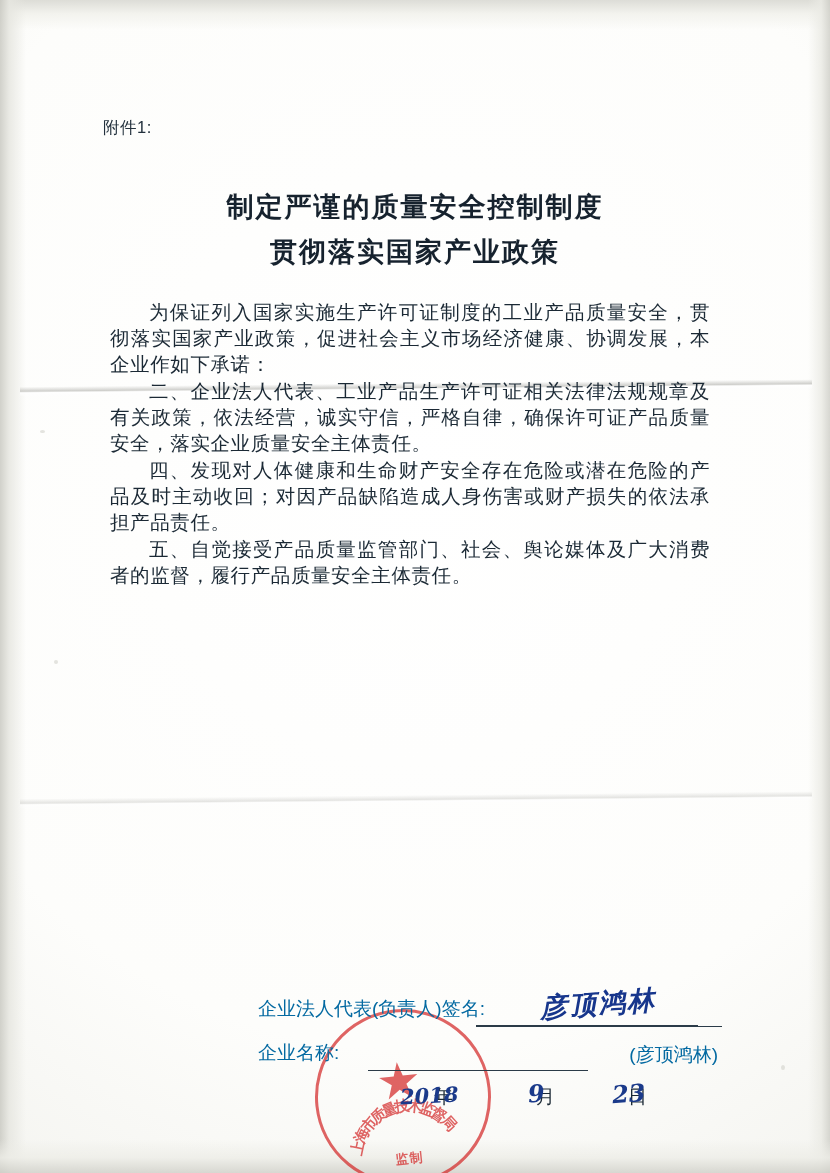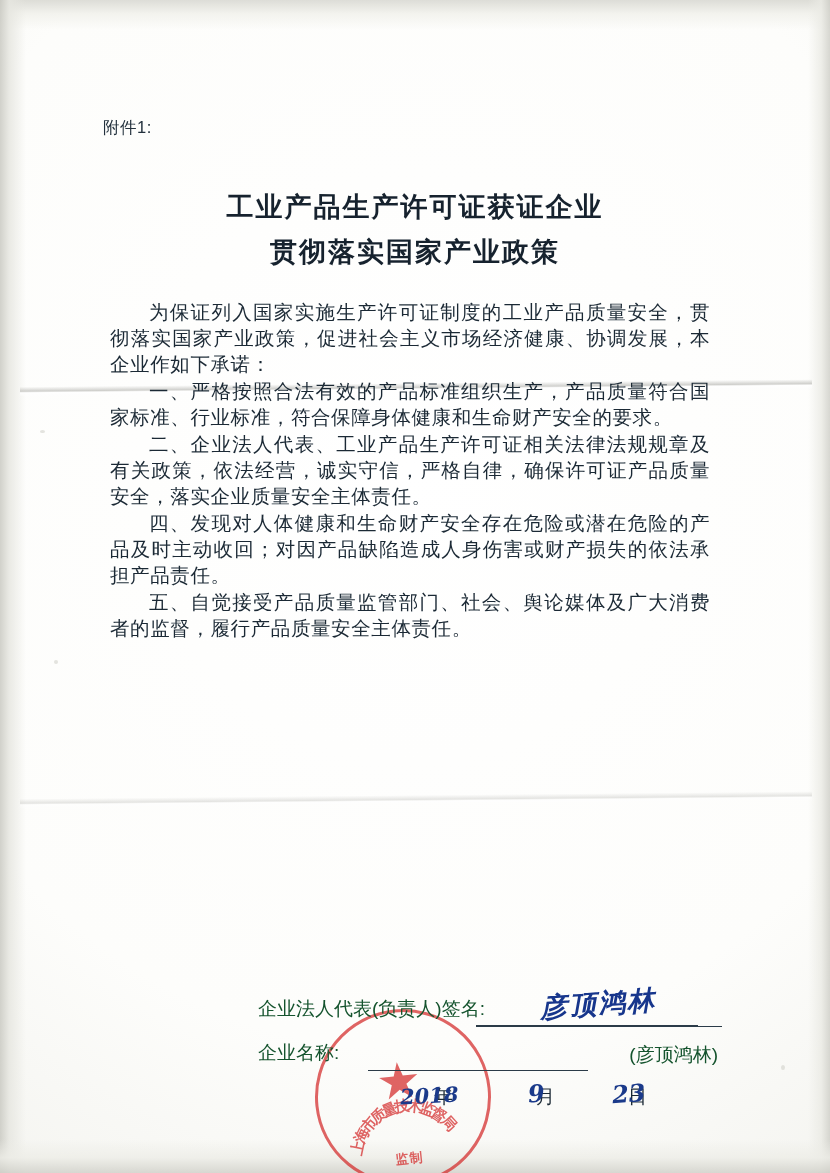--- a/index.html
+++ b/index.html
@@ -102,21 +102,21 @@
   }
   .para + .para { margin-top: 1px; }
 
   
   .sig-block {
     position: absolute;
     left: 258px;
     top: 965px;
     width: 460px;
     font-size: 19px;
-    color: #14532d;
+    color: #0369a1;
   }
   .sig-row {
     position: relative;
     height: 44px;
     white-space: nowrap;
   }
   .sig-line {
     position: absolute;
     border-bottom: 1.4px solid #2b3b48;
   }
@@ -259,26 +259,25 @@
   <div class="crease c2"></div>
 
   <div class="speck" style="left:40px; top:430px; width:5px; height:3px;"></div>
   <div class="speck" style="left:54px; top:660px; width:4px; height:4px;"></div>
   <div class="speck" style="left:781px; top:1065px; width:4px; height:5px;"></div>
 
   <div class="content">
 
     <div class="attach-label">附件1:</div>
 
-    <div class="title l1">工业产品生产许可证获证企业</div>
+    <div class="title l1">制定严谨的质量安全控制制度</div>
     <div class="title l2">贯彻落实国家产业政策</div>
 
     <div class="body">
       <p class="para">为保证列入国家实施生产许可证制度的工业产品质量安全，贯彻落实国家产业政策，促进社会主义市场经济健康、协调发展，本企业作如下承诺：</p>
-      <p class="para">一、严格按照合法有效的产品标准组织生产，产品质量符合国家标准、行业标准，符合保障身体健康和生命财产安全的要求。</p>
       <p class="para">二、企业法人代表、工业产品生产许可证相关法律法规规章及有关政策，依法经营，诚实守信，严格自律，确保许可证产品质量安全，落实企业质量安全主体责任。</p>
       <p class="para">四、发现对人体健康和生命财产安全存在危险或潜在危险的产品及时主动收回；对因产品缺陷造成人身伤害或财产损失的依法承担产品责任。</p>
       <p class="para">五、自觉接受产品质量监管部门、社会、舆论媒体及广大消费者的监督，履行产品质量安全主体责任。</p>
     </div>
 
     <div class="stamp">
       <div class="stamp-text">
         <span class="stamp-ch" style="transform: translateX(-50%) rotate(-72deg);">上</span>
         <span class="stamp-ch" style="transform: translateX(-50%) rotate(-58deg);">海</span>
         <span class="stamp-ch" style="transform: translateX(-50%) rotate(-44deg);">市</span>

